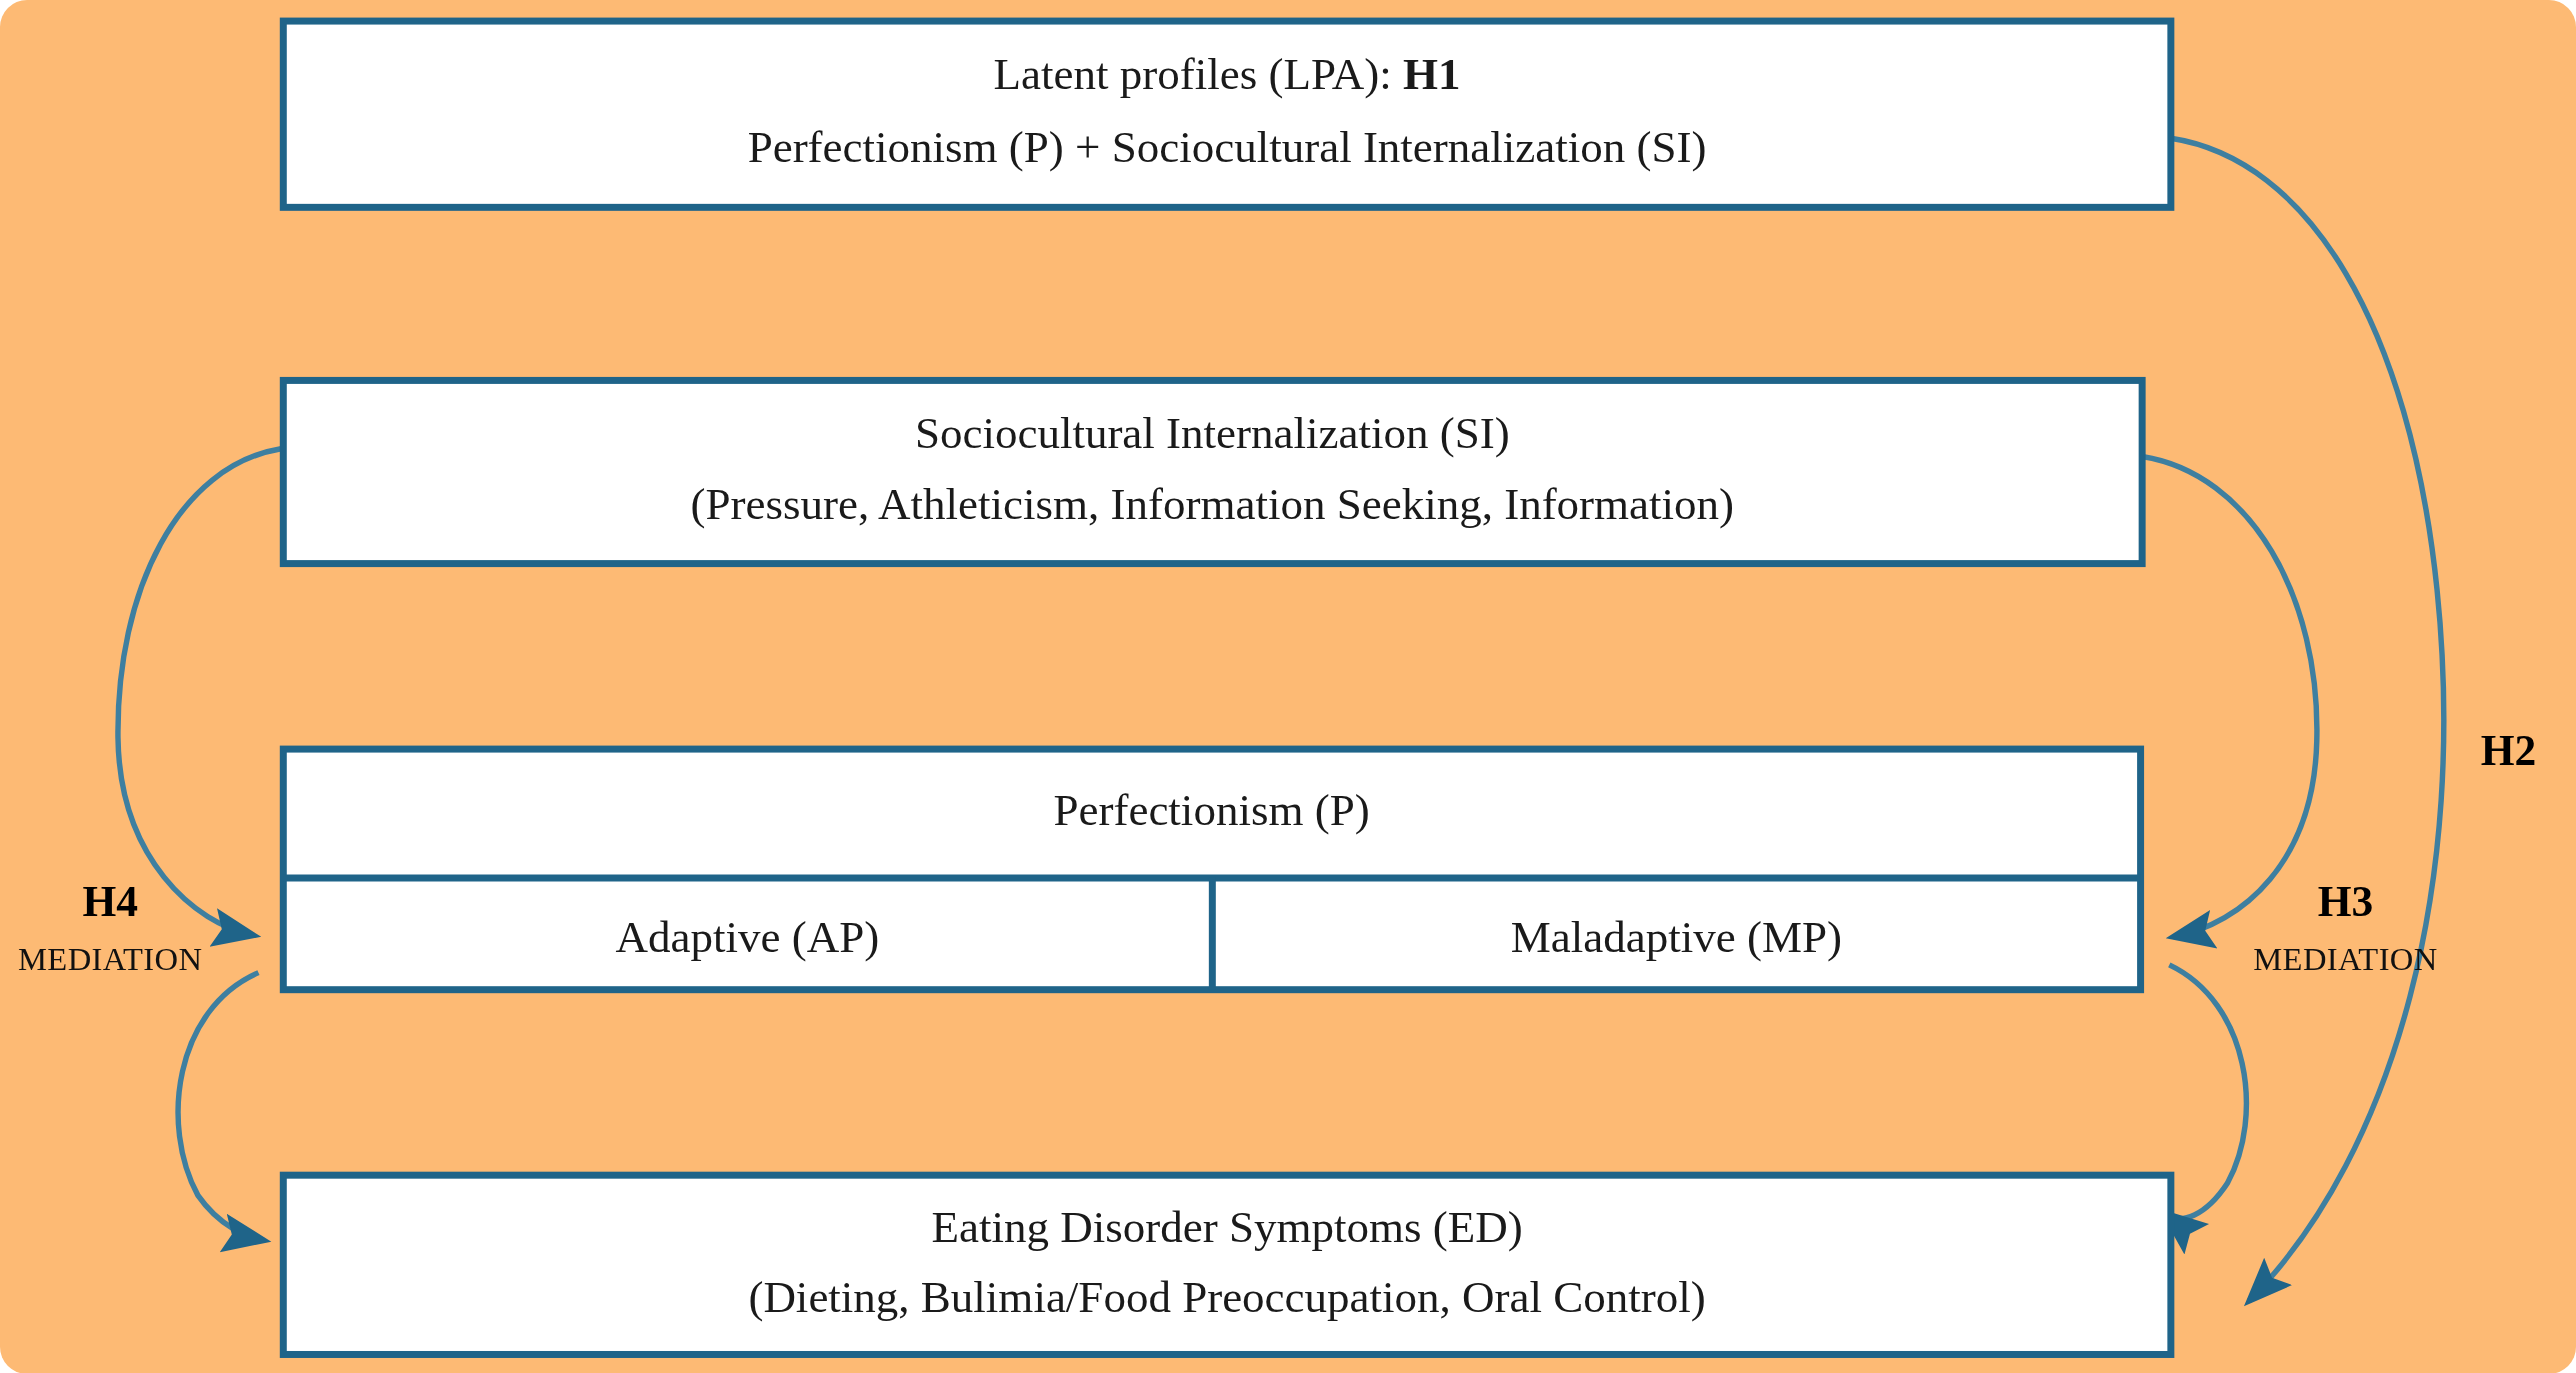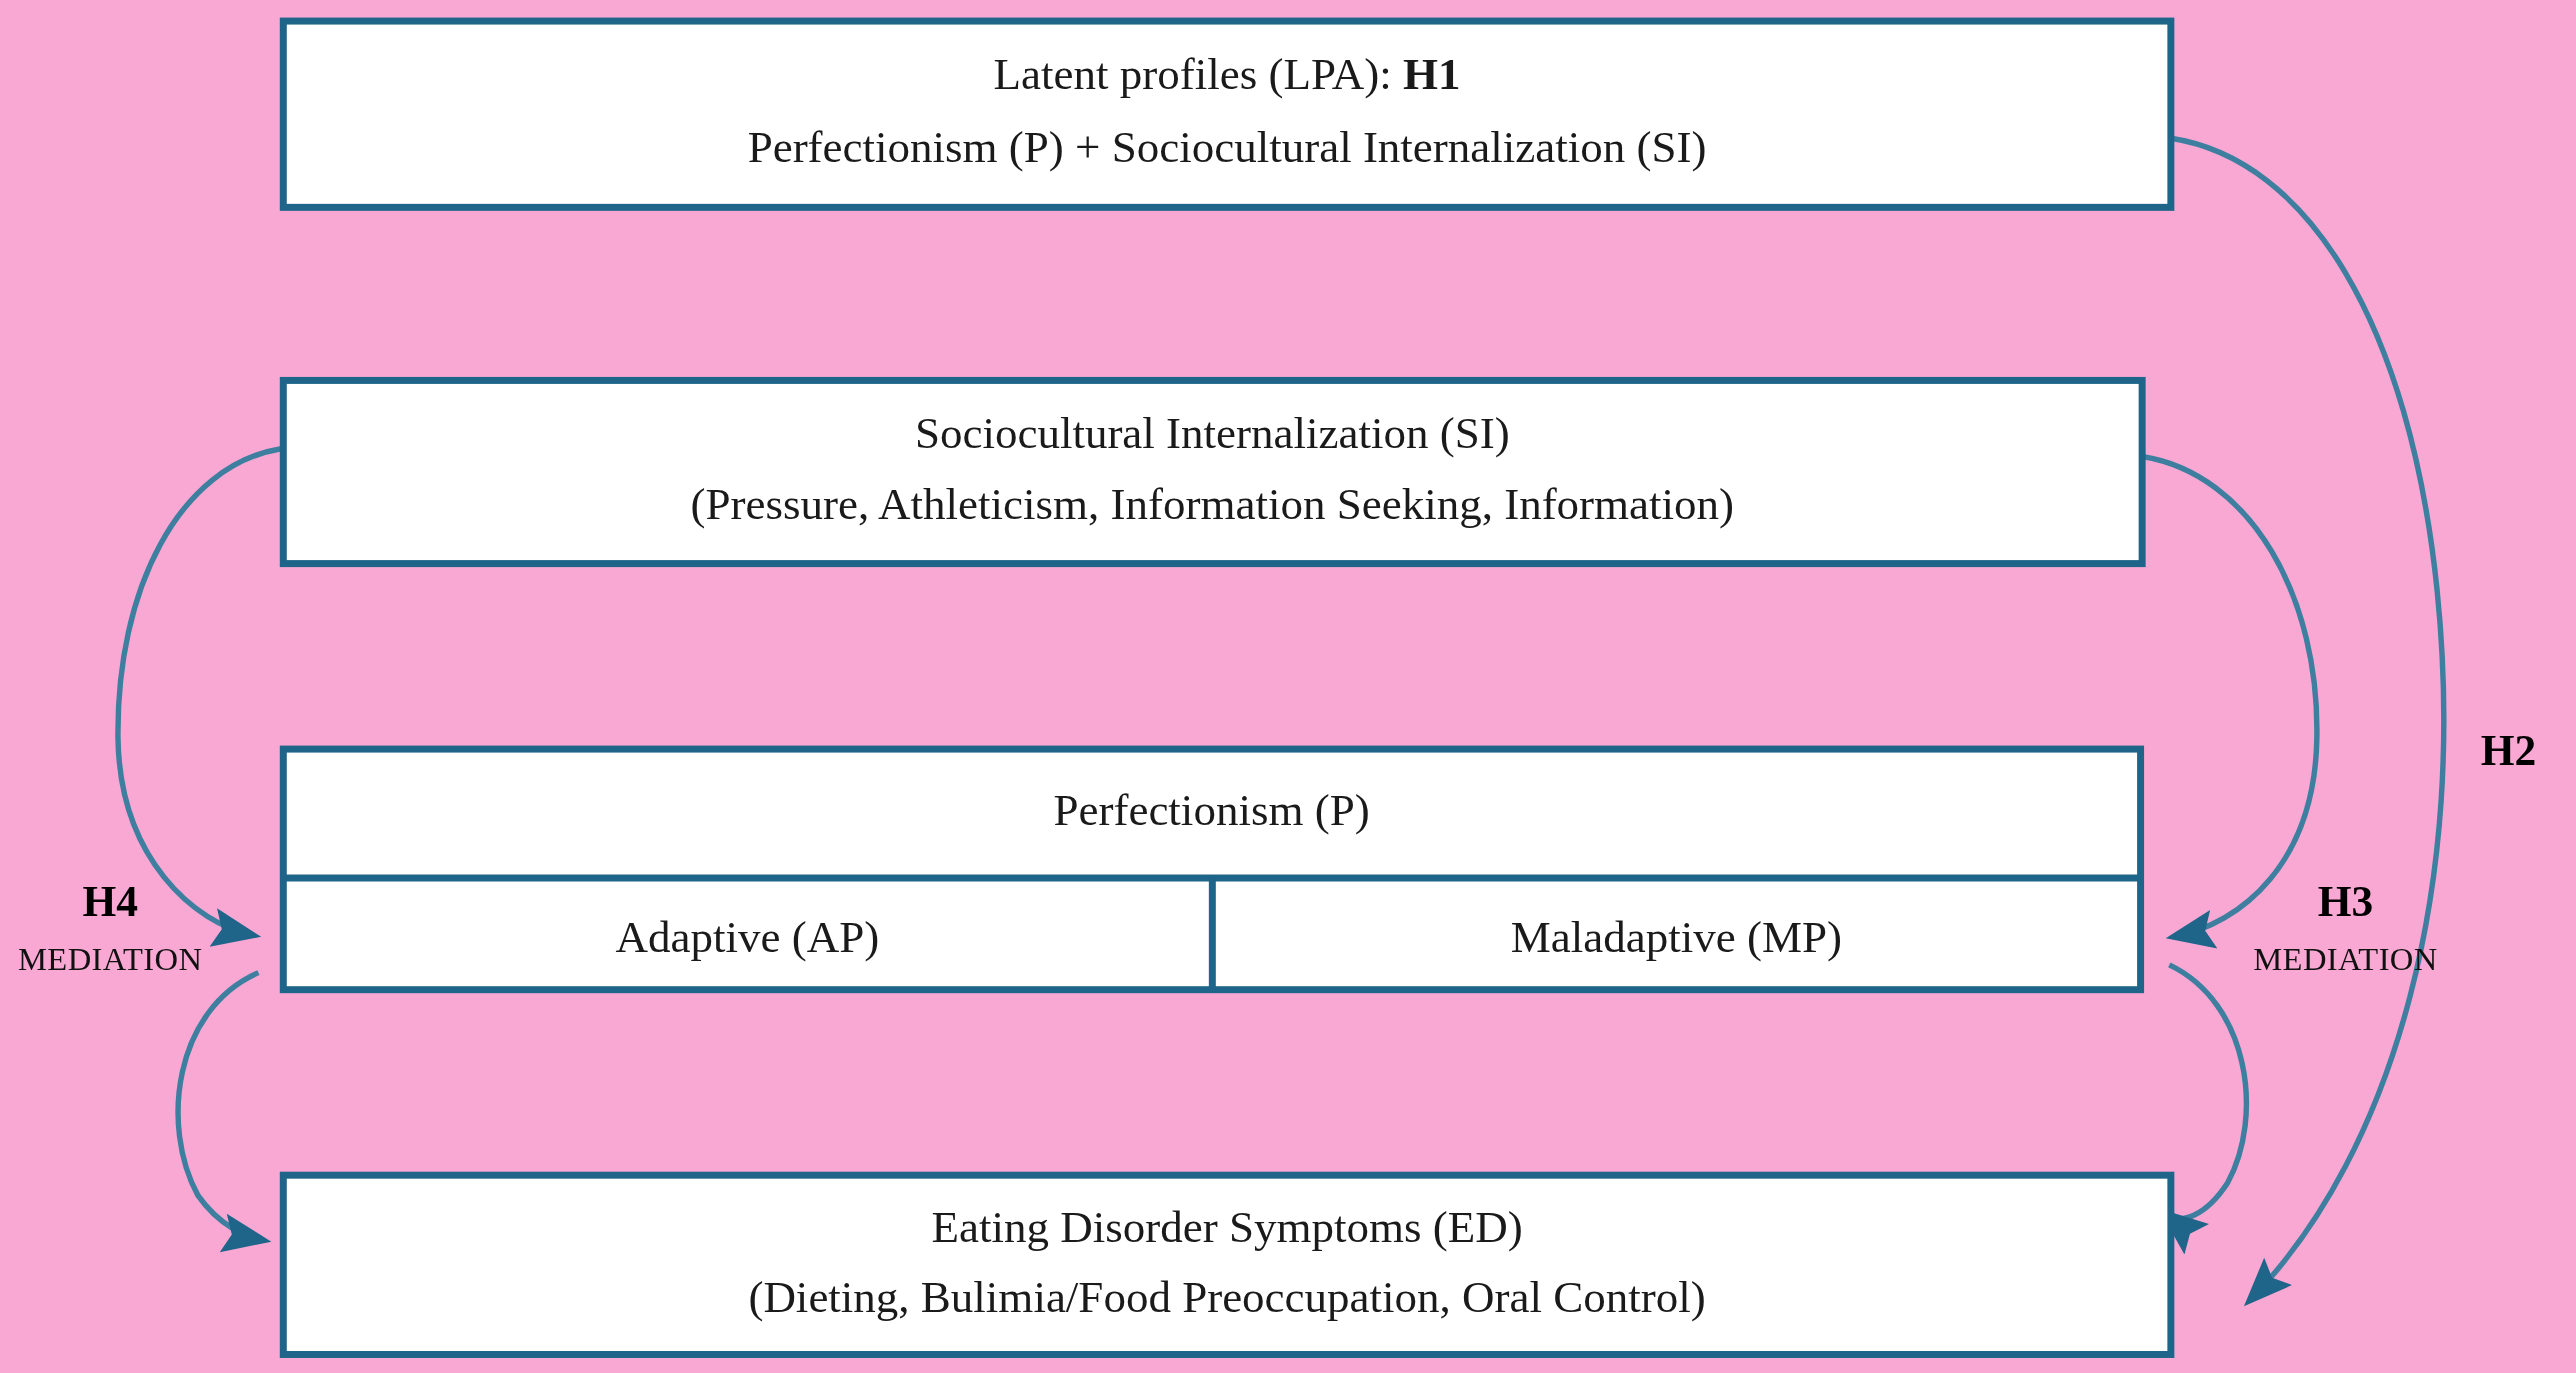--- a/index.html
+++ b/index.html
@@ -10,21 +10,22 @@
   body {
     width: 2576px;
     height: 1374px;
     font-family: "Liberation Serif", "DejaVu Serif", serif;
     overflow: hidden;
   }
   #diagram-root {
     position: relative;
     width: 2576px;
     height: 1374px;
-    background: #f9a8d4;
+    background: #fdba74;
+    border-radius: 27px;
   }
   svg.diagram-svg {
     position: absolute;
     top: 0;
     left: 0;
     width: 2576px;
     height: 1374px;
   }
   .box-text {
     font-family: "Liberation Serif", "DejaVu Serif", serif;

